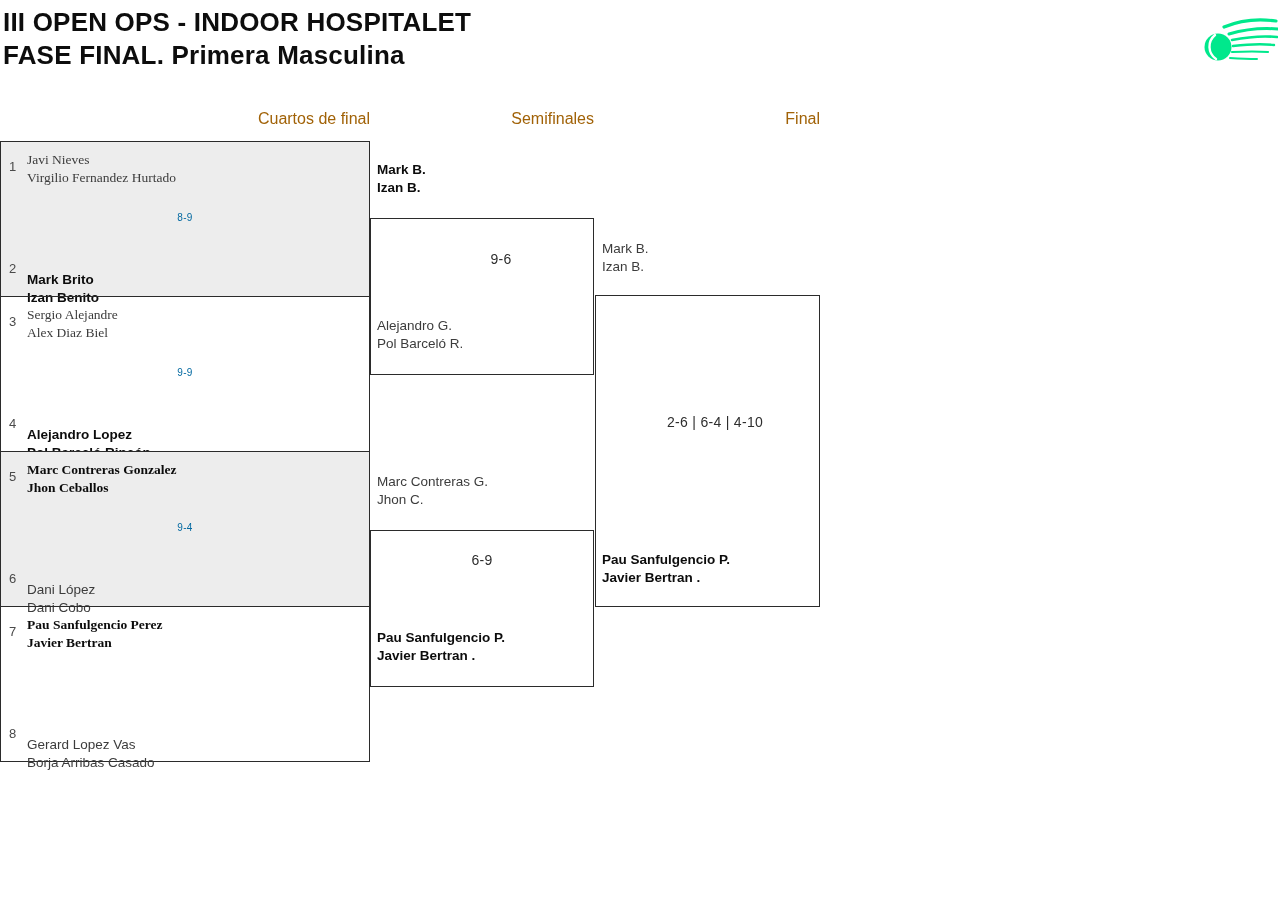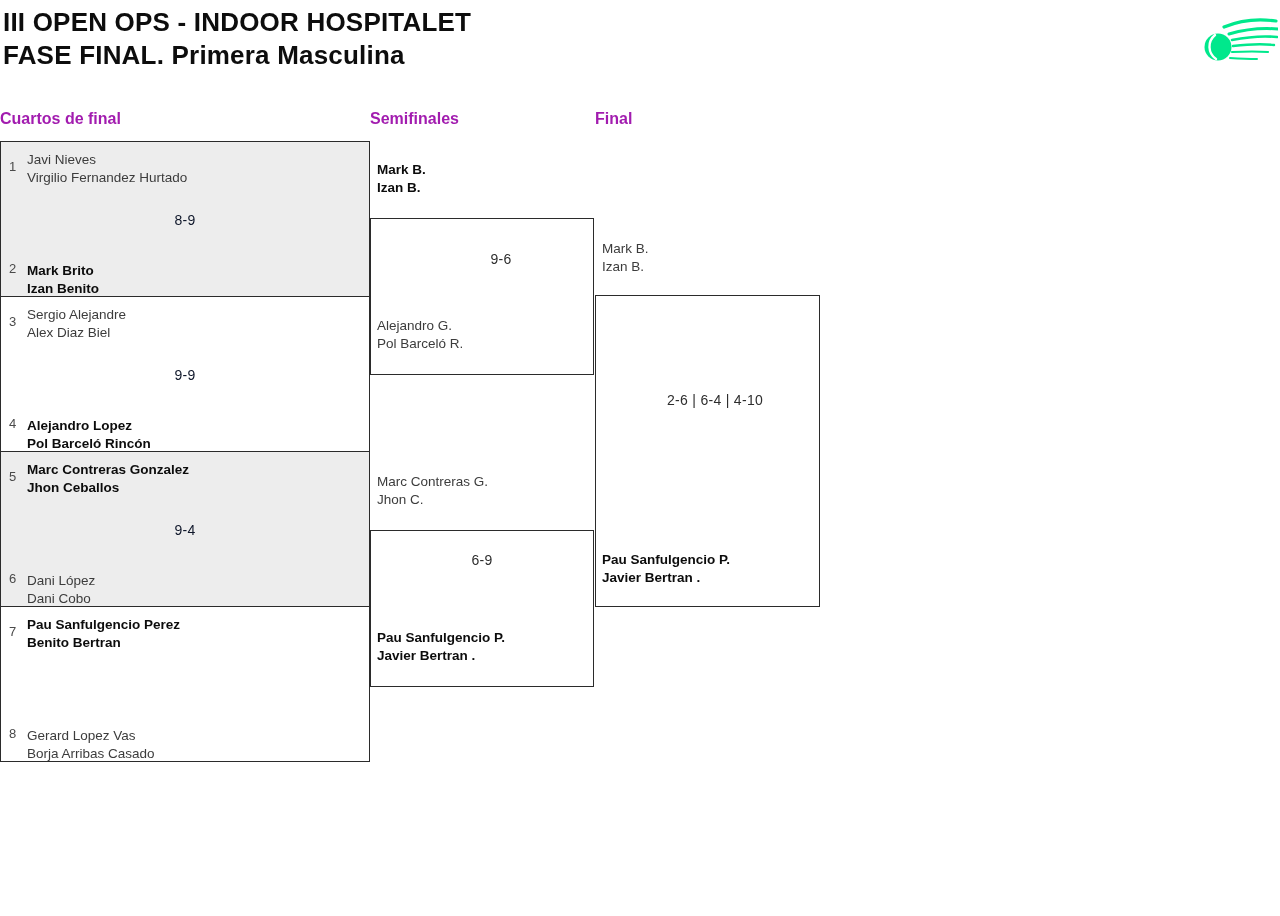--- a/index.html
+++ b/index.html
@@ -28,23 +28,23 @@
     position: absolute;
     left: 1202px;
     top: 16px;
     width: 76px;
     height: 52px;
   }
   .col-header {
     position: absolute;
     top: 110px;
     font-size: 16px;
-    font-weight: 700;
-    color: #a21caf;
-    text-align: left;
+    font-weight: 400;
+    color: #a16207;
+    text-align: right;
   }
   .hdr-qf { left: 0; width: 370px; }
   .hdr-sf { left: 370px; width: 224px; }
   .hdr-f  { left: 595px; width: 225px; }
 
   .match-box {
     position: absolute;
     border: 1px solid #2b2b2b;
     background: transparent;
   }
@@ -64,29 +64,29 @@
   }
   .qf .seed.s-top { top: 17px; }
   .qf .seed.s-bot { top: 119px; }
   .team {
     font-size: 13.5px;
     line-height: 18px;
     color: #3c3c3c;
     white-space: nowrap;
   }
   .team.winner { font-weight: 700; color: #0c0c0c; }
-  .qf .team.t-top { position: absolute; left: 26px; top: 9px; }
-  .qf .team.t-bot { position: absolute; left: 26px; top: 120px; }
+  .qf .team.t-top { position: absolute; left: 26px; top: 9px; font-family: Liberation Serif, serif; }
+  .qf .team.t-bot { position: absolute; left: 26px; top: 129px; }
   .score {
     position: absolute;
     left: 0;
     width: 100%;
     text-align: center;
-    font-size: 14px;
-    color: #0f172a;
+    font-size: 10px;
+    color: #0369a1;
     letter-spacing: 0.3px;
   }
   .qf .score { top: 70px; }
 
   .float-team { position: absolute; }
   .float-score {
     position: absolute;
     text-align: center;
     font-size: 14px;
     color: #2e2e2e;
@@ -161,21 +161,21 @@
     <div class="team t-bot">
       <div>Dani López</div>
       <div>Dani Cobo</div>
     </div>
   </div>
 
   <div class="match-box qf" style="top:606px">
     <div class="seed s-top">7</div>
     <div class="team t-top winner">
       <div>Pau Sanfulgencio Perez</div>
-      <div>Benito Bertran</div>
+      <div>Javier Bertran</div>
     </div>
     <div class="seed s-bot">8</div>
     <div class="team t-bot">
       <div>Gerard Lopez Vas</div>
       <div>Borja Arribas Casado</div>
     </div>
   </div>
 
   <div class="float-team team winner" style="left:377px; top:161px">
     <div>Mark B.</div>
@@ -197,19 +197,19 @@
   <div class="float-team team winner" style="left:377px; top:629px">
     <div>Pau Sanfulgencio P.</div>
     <div>Javier Bertran .</div>
   </div>
 
   <div class="float-team team" style="left:602px; top:240px">
     <div>Mark B.</div>
     <div>Izan B.</div>
   </div>
   <div class="match-box" style="left:595px; top:295px; width:225px; height:312px"></div>
-  <div class="float-score" style="left:595px; top:392px; width:240px">2-6 | 6-4 | 4-10</div>
+  <div class="float-score" style="left:595px; top:414px; width:240px">2-6 | 6-4 | 4-10</div>
   <div class="float-team team winner" style="left:602px; top:551px">
     <div>Pau Sanfulgencio P.</div>
     <div>Javier Bertran .</div>
   </div>
 
 </div>
 
 </body></html>

